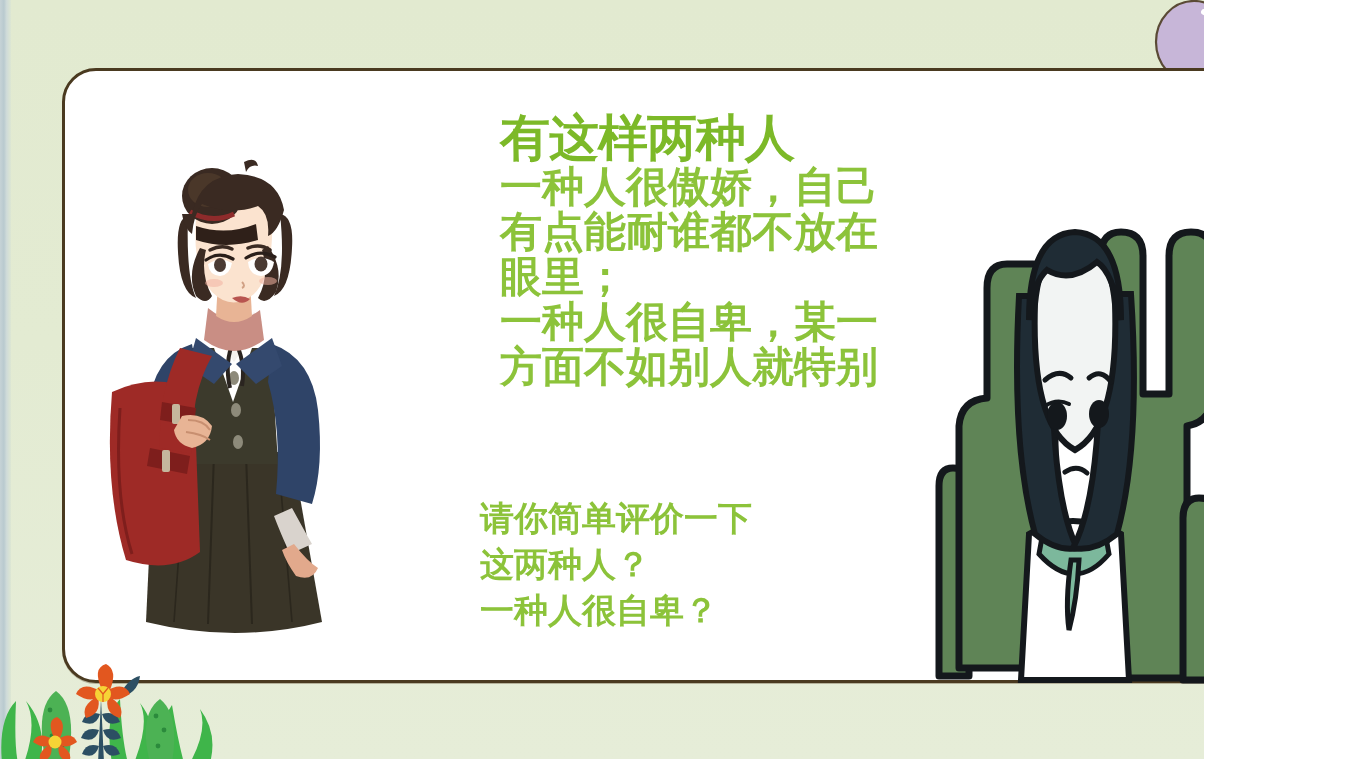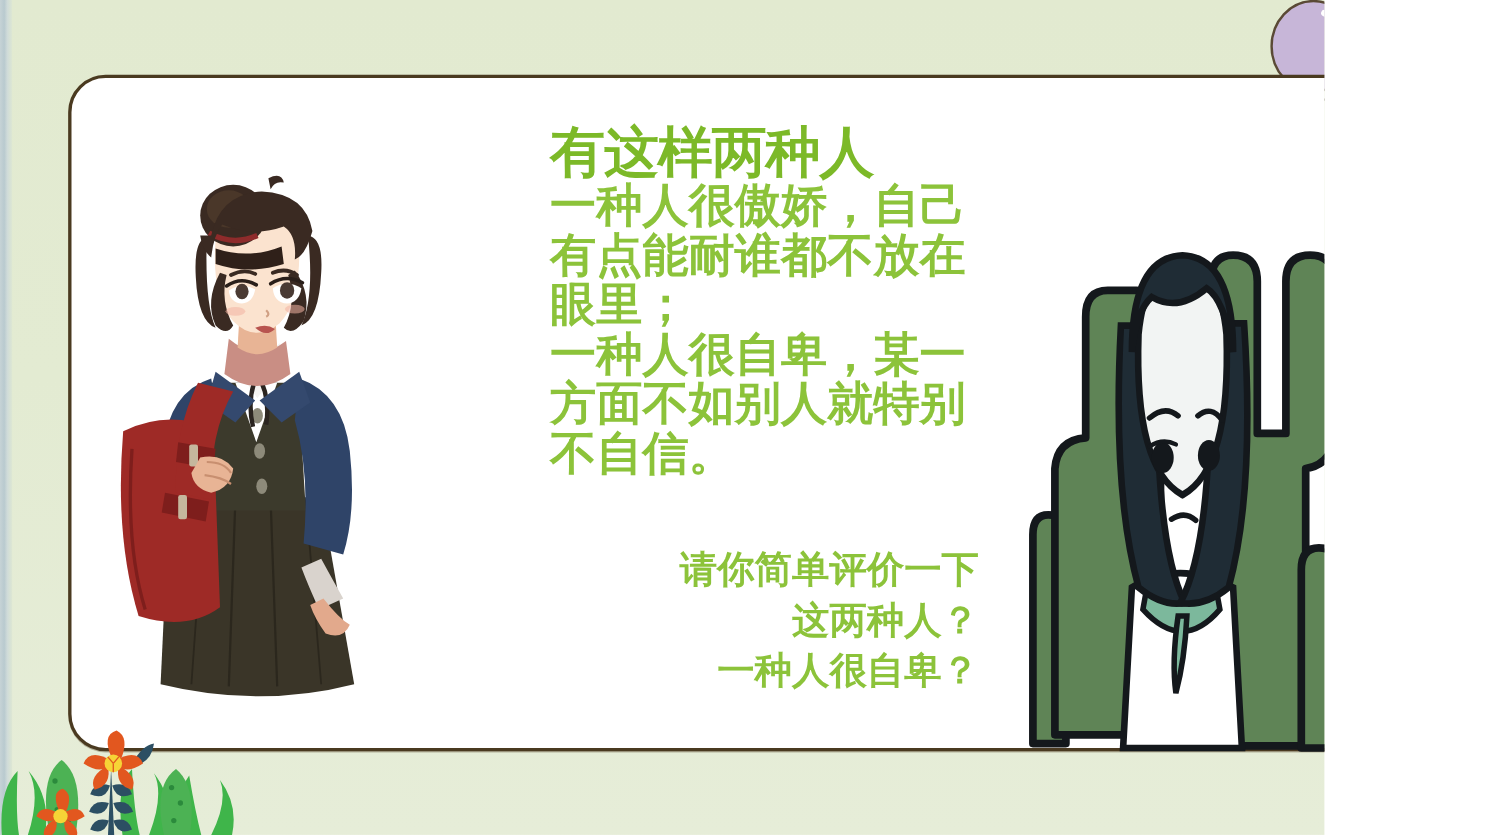--- a/index.html
+++ b/index.html
@@ -57,21 +57,21 @@
     font-weight: 700;
     font-size: 42px;
     line-height: 45px;
     letter-spacing: 0px;
     white-space: nowrap;
   }
   #question-block {
     position: absolute;
     left: 480px; top: 495px;
     width: 410px;
-    text-align: right;
+    text-align: left;
   }
   .q-line {
     color: #8cc33a;
     font-weight: 700;
     font-size: 34px;
     line-height: 46px;
     white-space: nowrap;
   }
 
   
@@ -255,21 +255,20 @@
     </svg>
   </div>
 
   <div id="text-col">
     <div class="hdr">有这样两种人</div>
     <div class="body-line">一种人很傲娇，自己</div>
     <div class="body-line">有点能耐谁都不放在</div>
     <div class="body-line">眼里；</div>
     <div class="body-line">一种人很自卑，某一</div>
     <div class="body-line">方面不如别人就特别</div>
-    <div class="body-line">不自信。</div>
   </div>
 
   <div id="question-block">
     <div class="q-line">请你简单评价一下</div>
     <div class="q-line">这两种人？</div>
     <div class="q-line">一种人很自卑？</div>
   </div>
 
   <div id="flowers">
     <svg width="230" height="105" viewBox="0 0 230 105">

